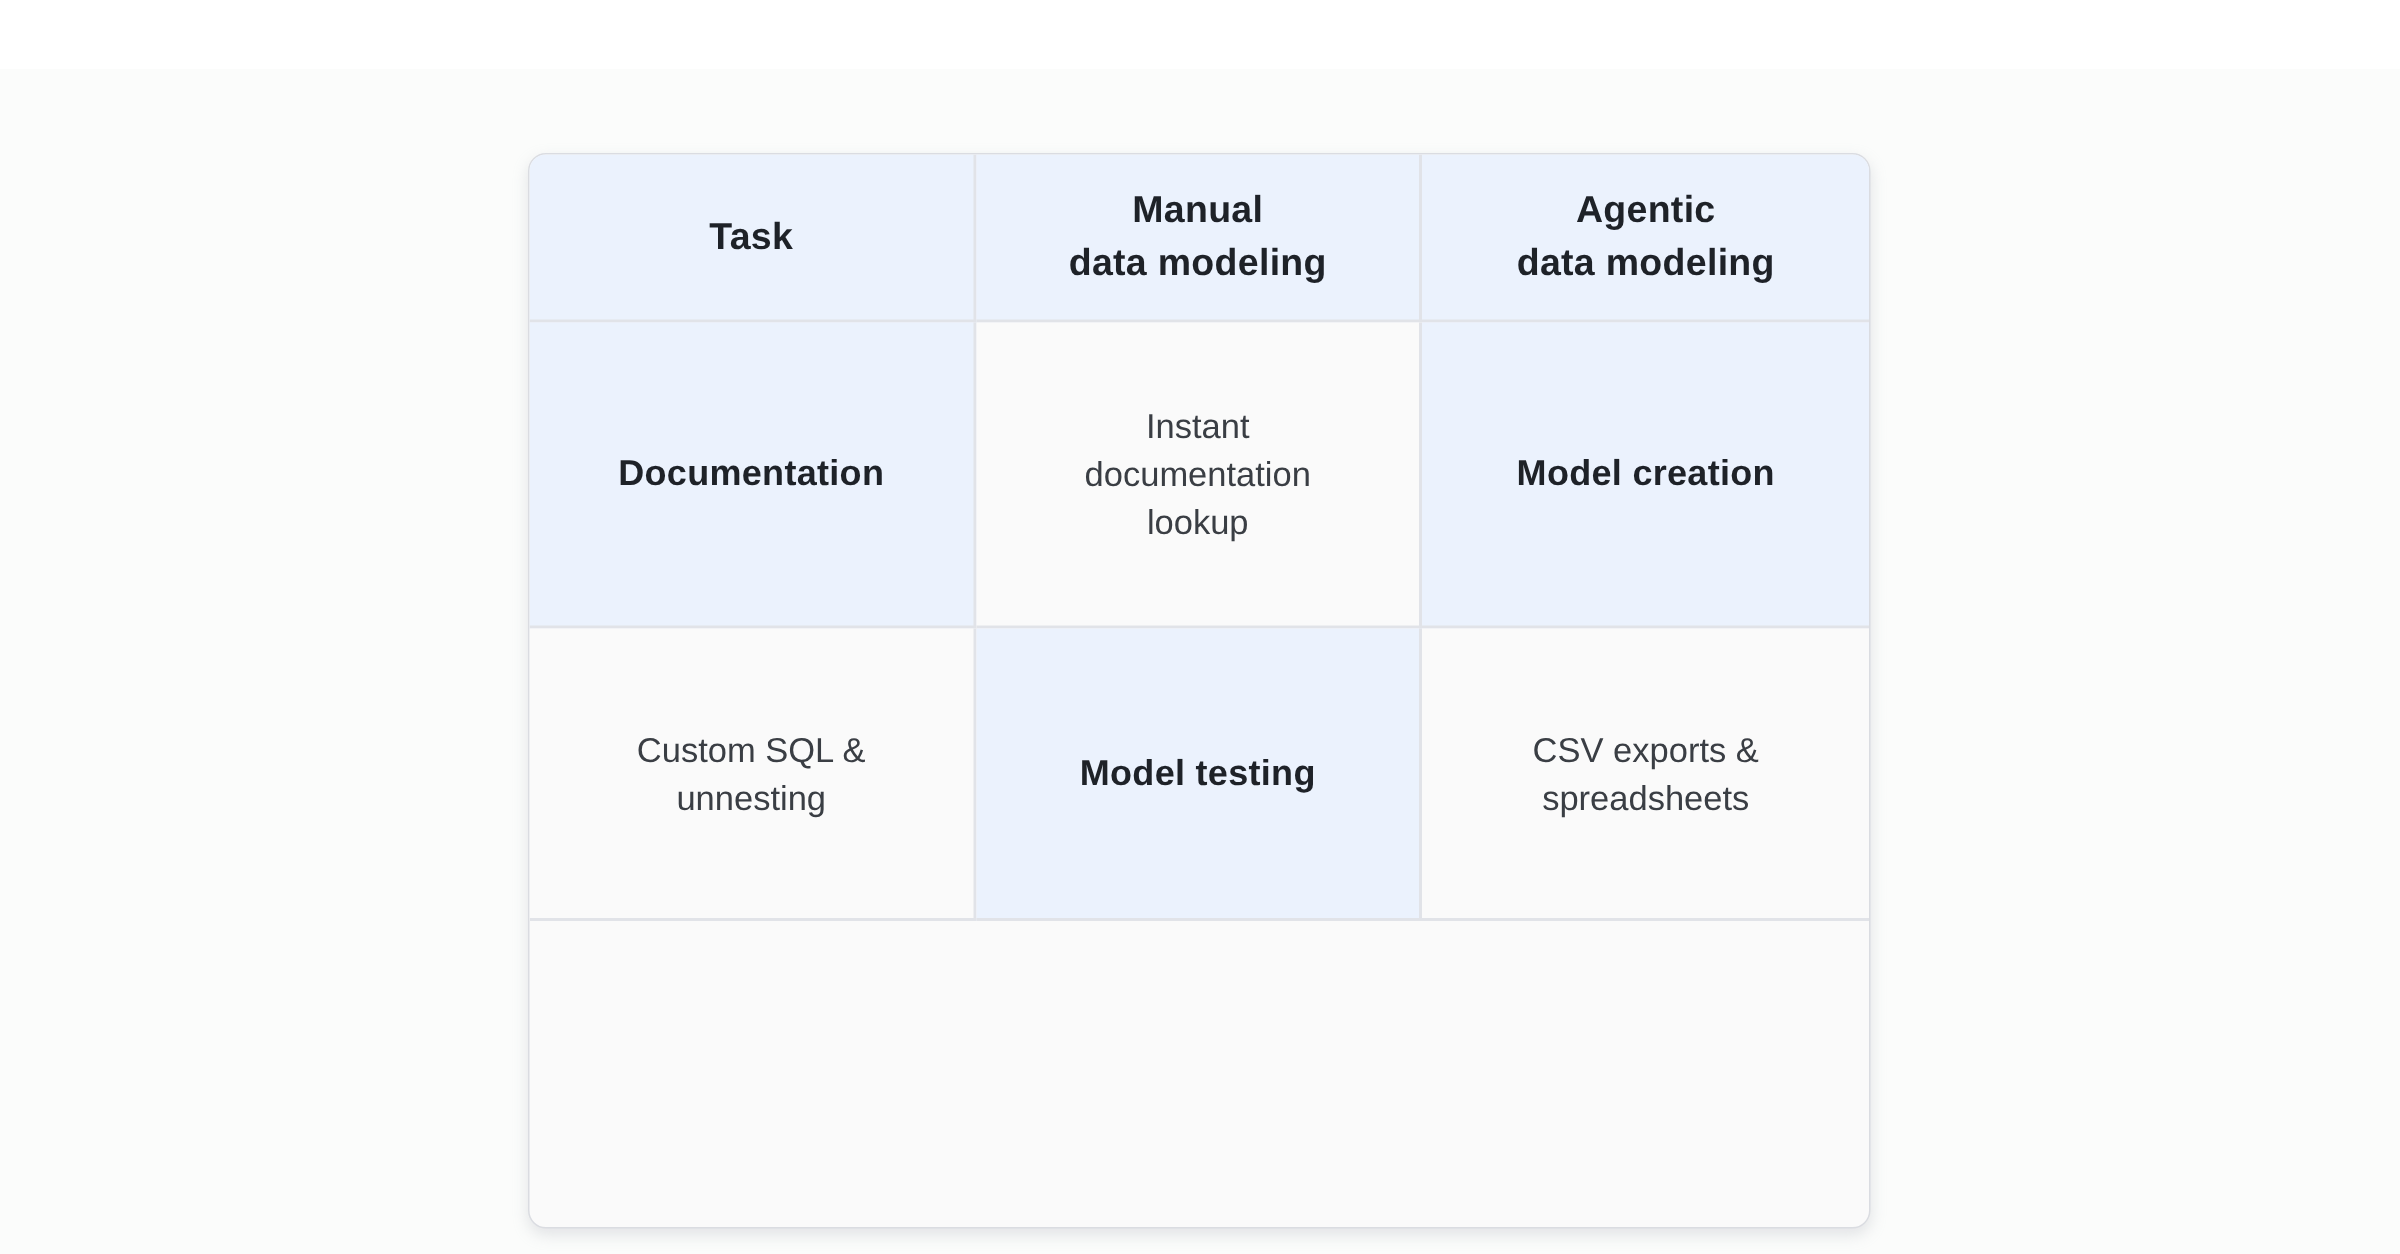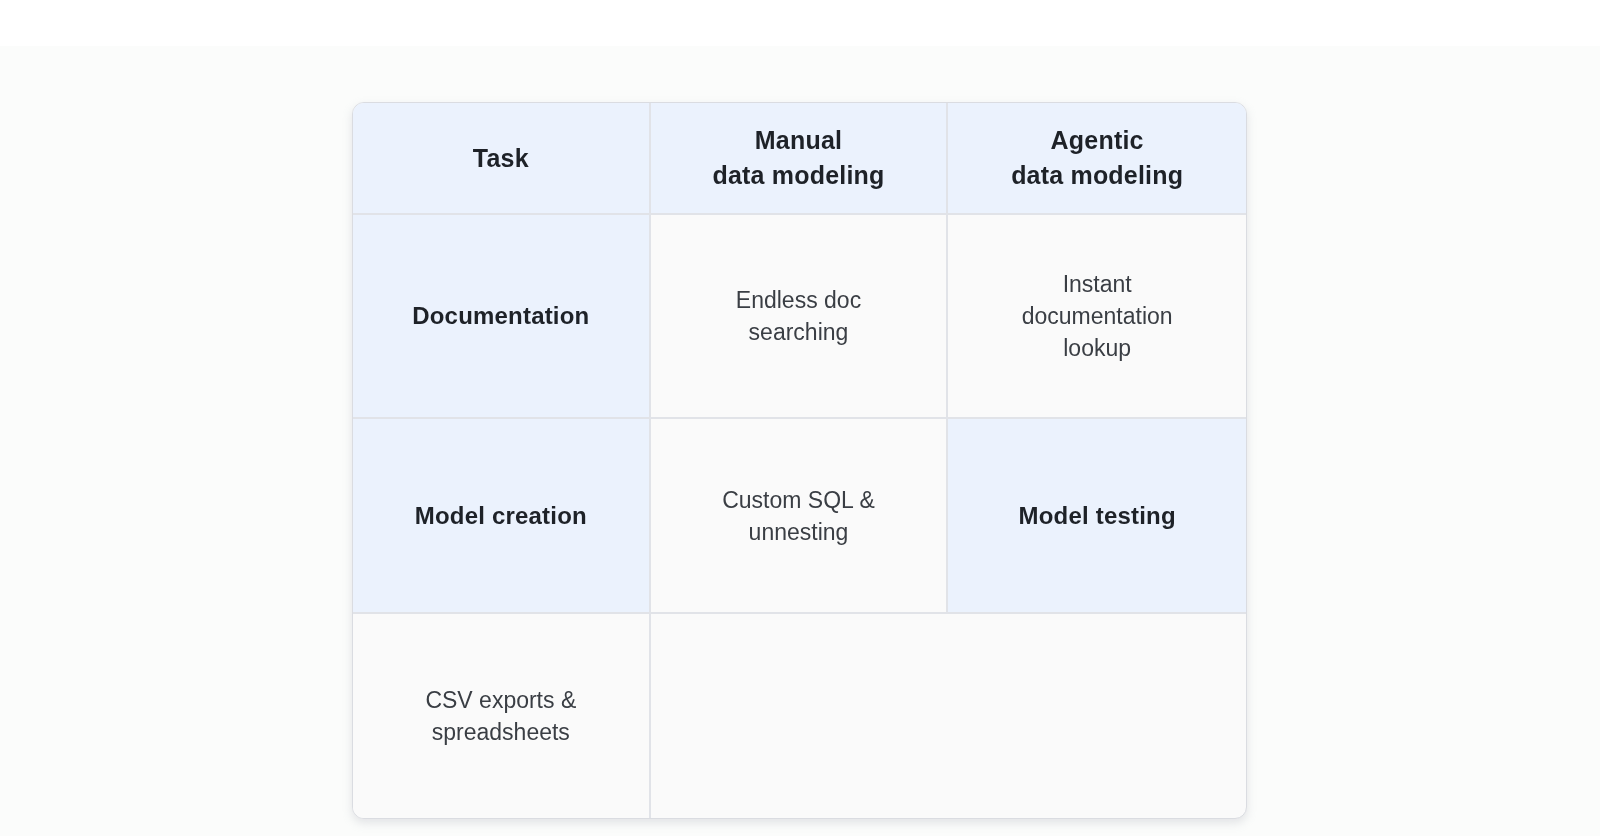--- a/index.html
+++ b/index.html
@@ -87,24 +87,20 @@
     </div>
     <div class="cell accent">
       <span class="h-text underlined">Agentic</span>
       <span class="h-text">data modeling</span>
     </div>
 
     <div class="cell accent">
       <span class="row-label">Documentation</span>
     </div>
     <div class="cell plain">
-      <span class="body-text">Endless doc
-searching</span>
-    </div>
-    <div class="cell plain">
       <span class="body-text">Instant
 documentation
 lookup</span>
     </div>
 
     <div class="cell accent">
       <span class="row-label">Model creation</span>
     </div>
     <div class="cell plain">
       <span class="body-text">Custom SQL &amp;

